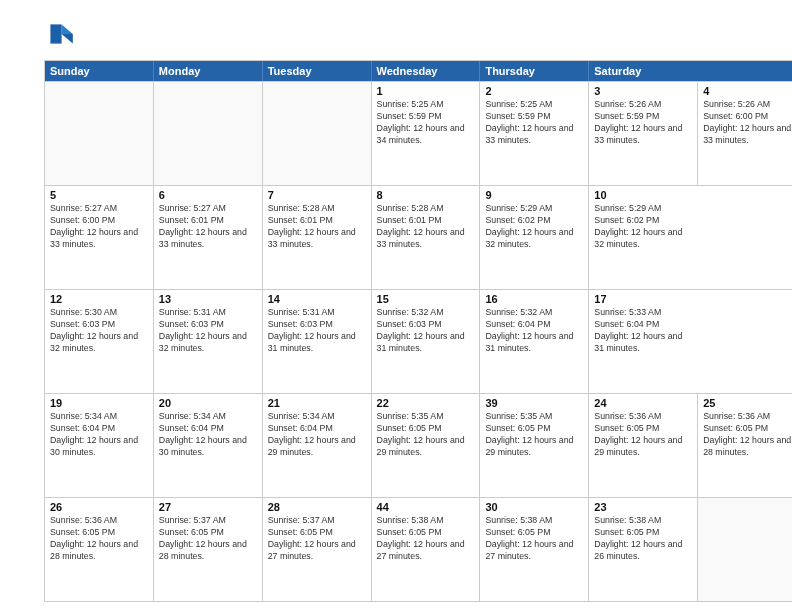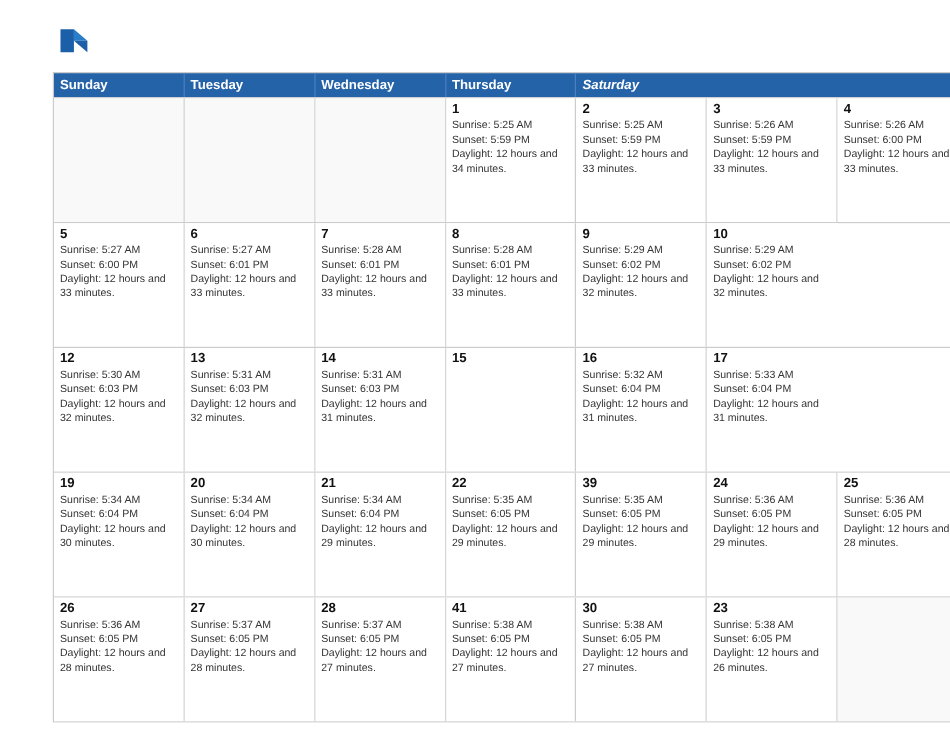--- a/index.html
+++ b/index.html
@@ -67,21 +67,21 @@
       background: #2563a8;
     }
     .cal-header-cell {
       color: #fff;
       font-size: 11px;
       font-weight: bold;
       padding: 4px 5px;
       text-align: left;
       border-right: 1px solid #4a7fc0;
     }
-    .cal-header-cell:last-child { border-right: none; font-style: italic; }
+    .cal-header-cell:last-child { border-right: none; }
     .cal-body {
       flex: 1;
       display: flex;
       flex-direction: column;
     }
     .cal-row {
       display: grid;
       grid-template-columns: repeat(7, 1fr);
       flex: 1;
       border-top: 1px solid #ccc;
@@ -128,20 +128,21 @@
     </div>
     <div class="title-block">
       <div class="main-title"></div>
       <div class="subtitle"></div>
     </div>
   </div>
 
   <div class="calendar">
     <div class="cal-header">
     <div class="cal-header-cell">Sunday</div>
+        <div class="cal-header-cell">Monday</div>
         <div class="cal-header-cell">Tuesday</div>
         <div class="cal-header-cell">Wednesday</div>
         <div class="cal-header-cell">Thursday</div>
         <div class="cal-header-cell">Saturday</div>
       </div>
     <div class="cal-body">
     <div class="cal-row">
           <div class="cal-cell empty"></div>
           <div class="cal-cell empty"></div>
           <div class="cal-cell empty"></div>
@@ -235,20 +236,24 @@
           </div>
           <div class="cal-cell">
             <div class="day-num">14</div>
             <div class="day-info">Sunrise: 5:31 AM
 Sunset: 6:03 PM
 Daylight: 12 hours
 and 31 minutes.</div>
           </div>
           <div class="cal-cell">
             <div class="day-num">15</div>
+            <div class="day-info">Sunrise: 5:32 AM
+Sunset: 6:03 PM
+Daylight: 12 hours
+and 31 minutes.</div>
           </div>
           <div class="cal-cell">
             <div class="day-num">16</div>
             <div class="day-info">Sunrise: 5:32 AM
 Sunset: 6:04 PM
 Daylight: 12 hours
 and 31 minutes.</div>
           </div>
           <div class="cal-cell">
             <div class="day-num">17</div>
@@ -325,21 +330,21 @@
 and 28 minutes.</div>
           </div>
           <div class="cal-cell">
             <div class="day-num">28</div>
             <div class="day-info">Sunrise: 5:37 AM
 Sunset: 6:05 PM
 Daylight: 12 hours
 and 27 minutes.</div>
           </div>
           <div class="cal-cell">
-            <div class="day-num">41</div>
+            <div class="day-num">44</div>
             <div class="day-info">Sunrise: 5:38 AM
 Sunset: 6:05 PM
 Daylight: 12 hours
 and 27 minutes.</div>
           </div>
           <div class="cal-cell">
             <div class="day-num">30</div>
             <div class="day-info">Sunrise: 5:38 AM
 Sunset: 6:05 PM
 Daylight: 12 hours

